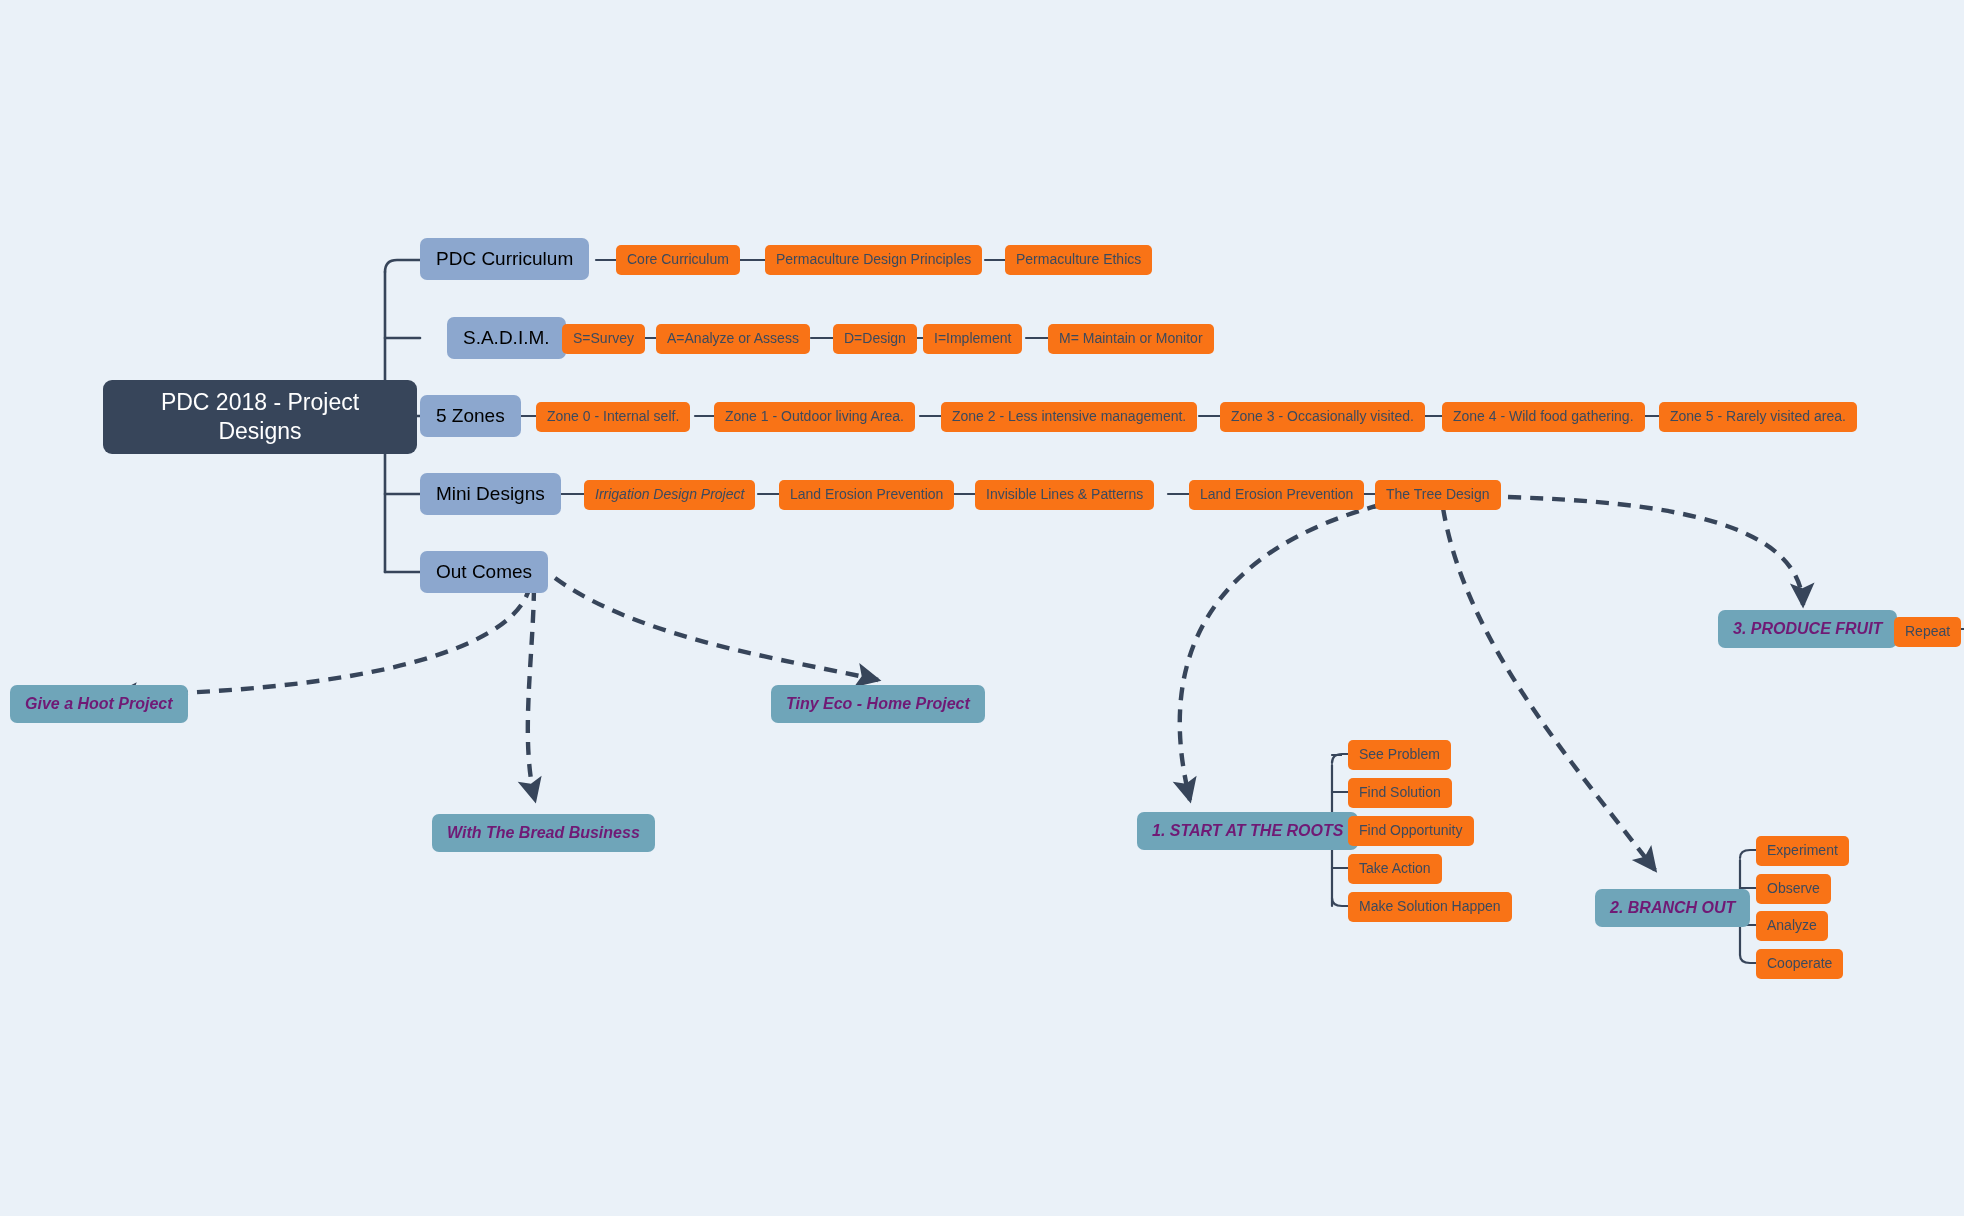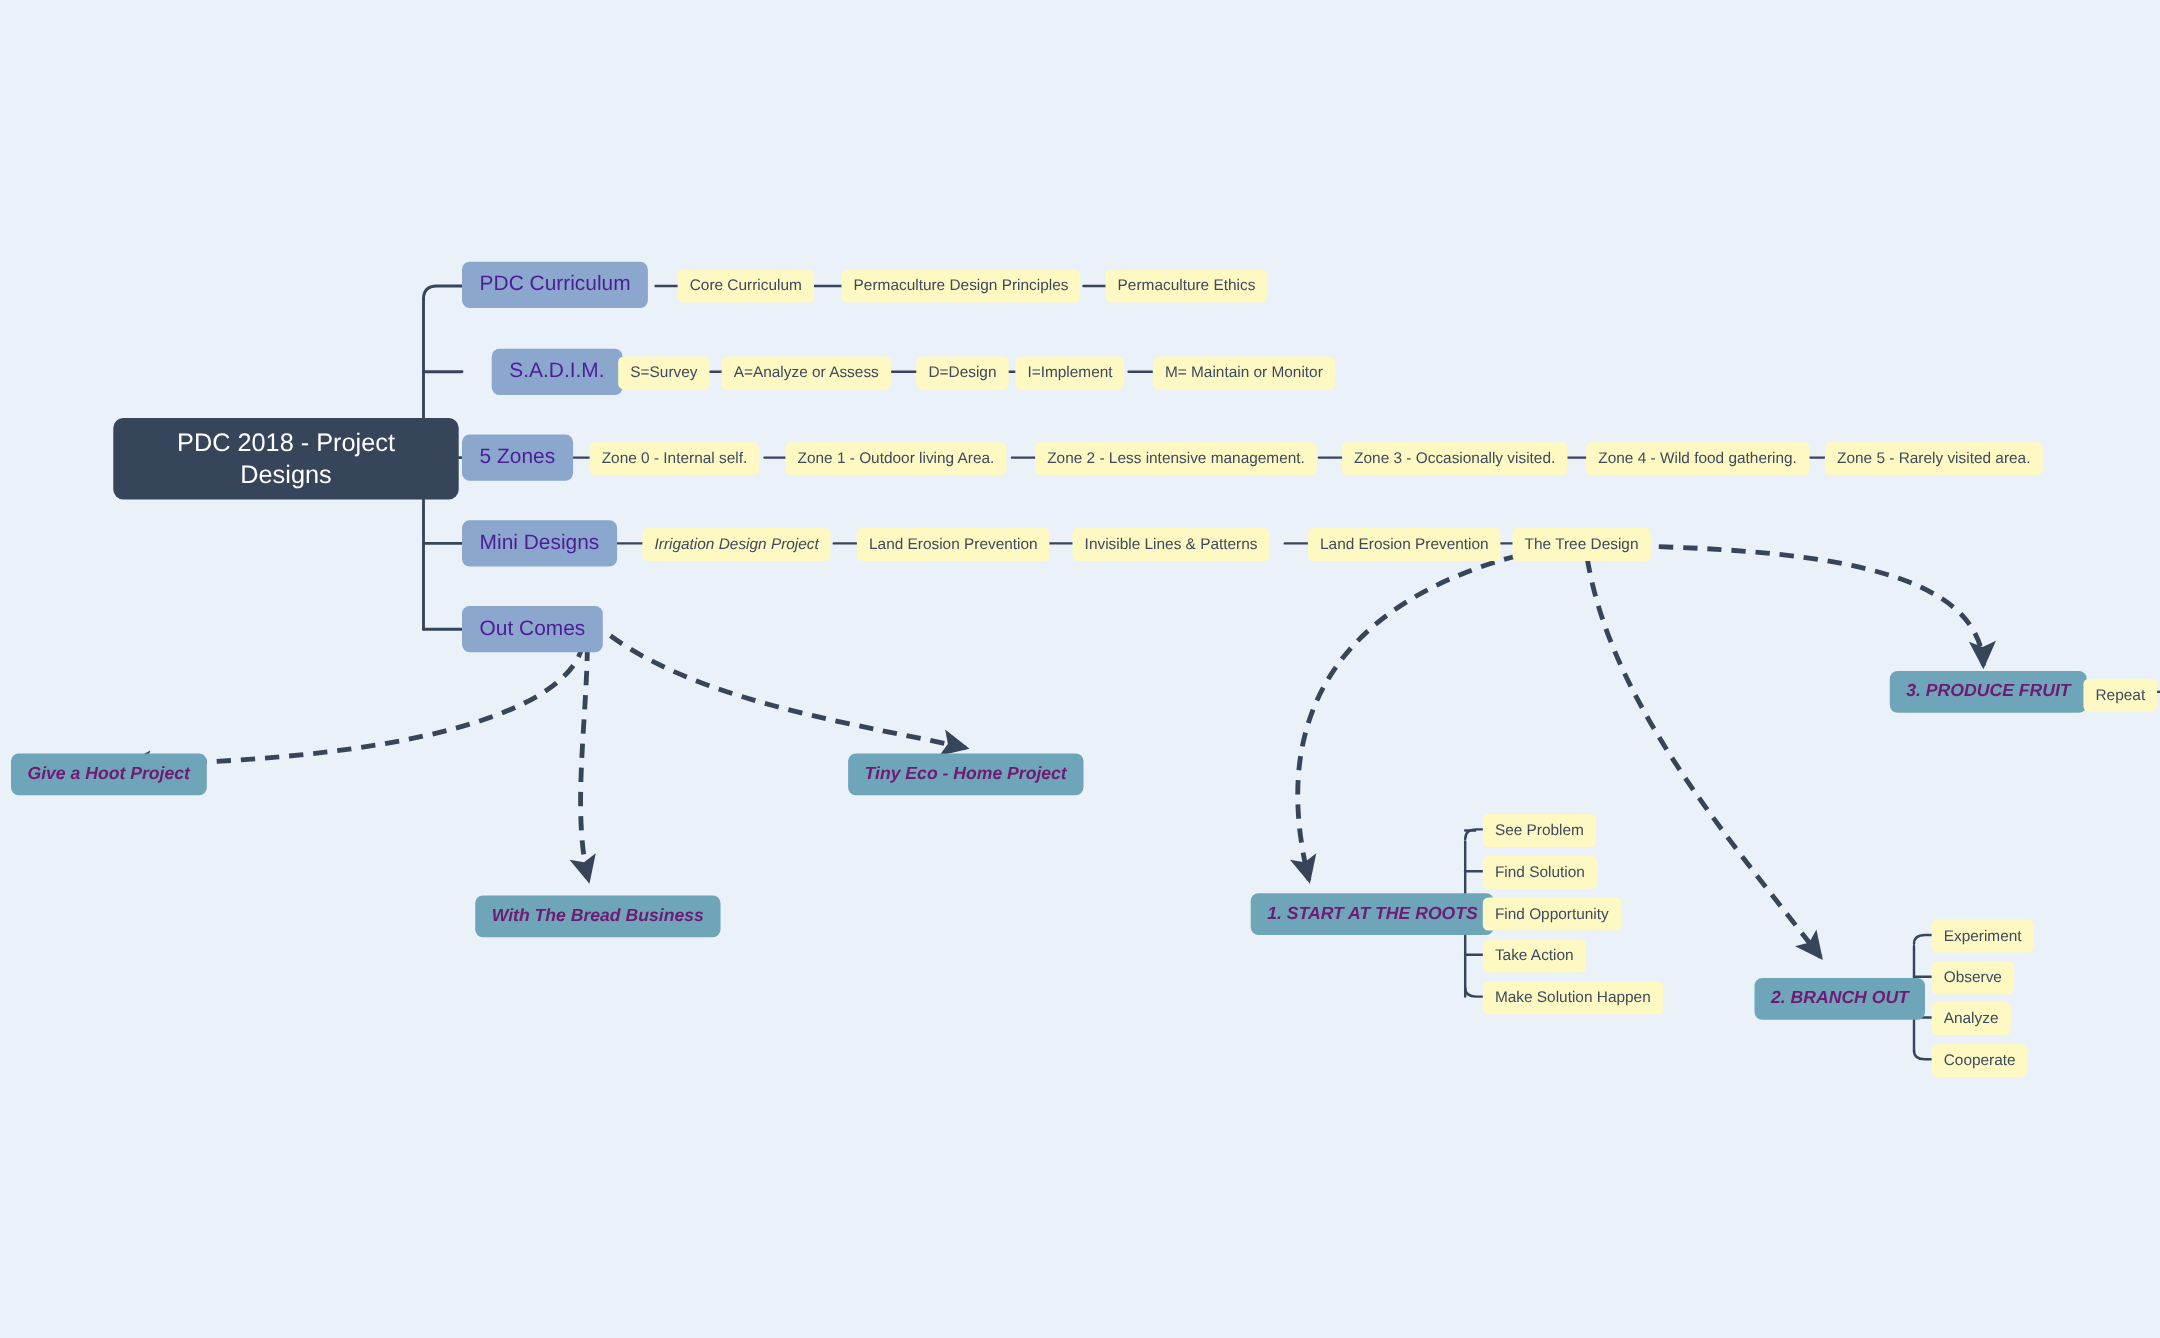--- a/index.html
+++ b/index.html
@@ -39,38 +39,38 @@
     font-size: 23px;
     border-radius: 9px;
     text-align: center;
     padding: 14px 18px;
     flex-direction: column;
     white-space: normal;
   }
   
   .node.blue {
     background: #8ca7ce;
-    color: #4c1d95;
+    color: #000000;
     font-size: 19px;
     padding: 9px 16px;
     border-radius: 7px;
   }
   
   .node.teal {
     background: #6fa5b9;
     color: #701a75;
     font-size: 16px;
     font-style: italic;
     font-weight: bold;
     padding: 9px 15px;
     border-radius: 7px;
   }
   
   .node.chip {
-    background: #fef9c3;
+    background: #f97316;
     color: #3c4a5e;
     font-size: 14px;
     padding: 6px 11px;
     border-radius: 5px;
   }
 </style>
 </head>
 <body>
 
 <div id="canvas">

